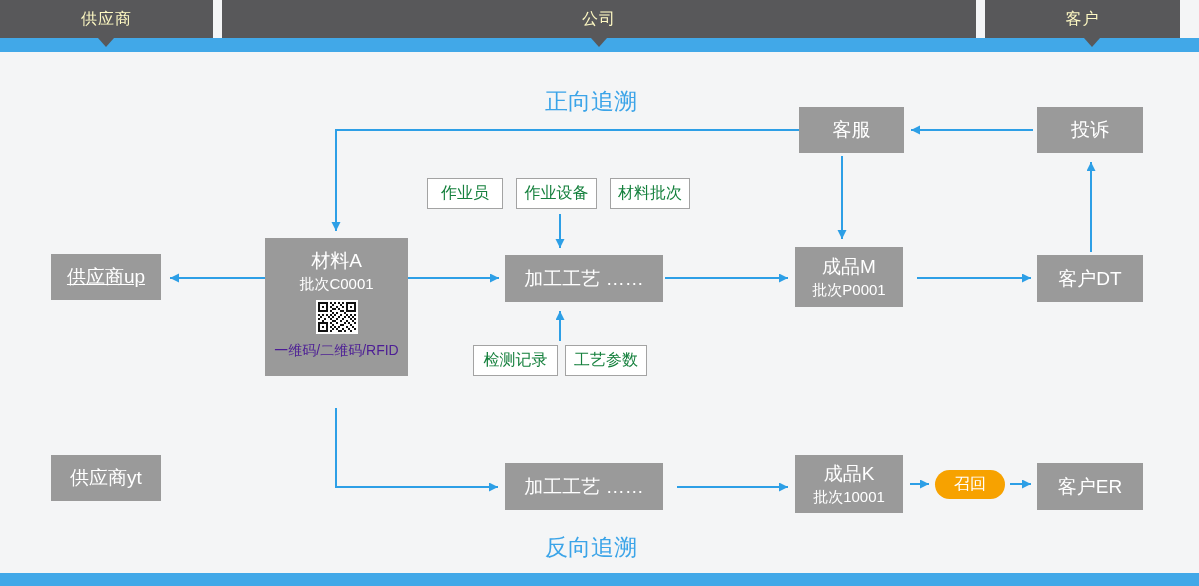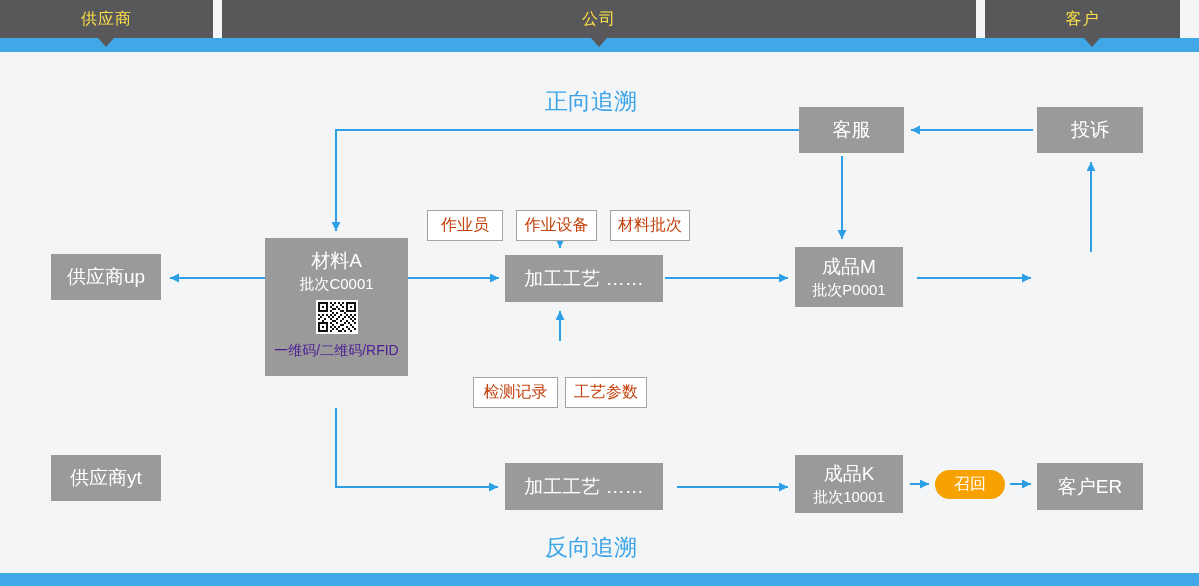--- a/index.html
+++ b/index.html
@@ -1,19 +1,19 @@
 <!DOCTYPE html>
 <html><head>
 <meta charset="utf-8">
 <style>
   html,body{margin:0;padding:0;background:#e9eaec;}
   .stage{position:relative;width:1199px;height:586px;background:#f4f5f6;overflow:hidden;
          font-family:"Liberation Sans","DejaVu Sans",sans-serif;}
   
-  .lane{position:absolute;top:0;height:38px;background:#58585a;color:#fde047;
+  .lane{position:absolute;top:0;height:38px;background:#58585a;color:#fef9c3;
         display:flex;align-items:center;justify-content:center;font-size:16px;letter-spacing:1px;}
   .lane-1{left:0;width:213px;}
   .lane-2{left:222px;width:754px;}
   .lane-3{left:985px;width:195px;}
   .accent{position:absolute;left:0;width:1199px;background:#41a8e8;}
   .accent-top{top:38px;height:14px;}
   .accent-bottom{top:573px;height:13px;}
   .tri{position:absolute;top:38px;width:0;height:0;
        border-left:8px solid transparent;border-right:8px solid transparent;
        border-top:9px solid #58585a;}
@@ -21,22 +21,22 @@
   .flow-title{position:absolute;width:220px;text-align:center;color:#3ba4e8;font-size:23px;}
   
   .node{position:absolute;background:#9a9a9a;color:#fff;display:flex;flex-direction:column;
         align-items:center;justify-content:center;font-size:19px;line-height:1.35;text-align:center;}
   .node .t1{font-size:19px;}
   .node .t2{font-size:15px;}
   .material{justify-content:flex-start;padding-top:10px;box-sizing:border-box;}
   .material .cap{font-size:14px;color:#4c1d95;margin-top:7px;}
   .qr{margin-top:6px;display:block;}
   
-  .tag{position:absolute;background:#ffffff;border:1px solid #a3a3a3;color:#c2410c;
-       font-size:16px;display:flex;align-items:center;justify-content:center;box-sizing:border-box;margin-top:32px;}
+  .tag{position:absolute;background:#ffffff;border:1px solid #a3a3a3;color:#15803d;
+       font-size:16px;display:flex;align-items:center;justify-content:center;box-sizing:border-box;}
   
   .pill{position:absolute;background:#f7a200;color:#fff;font-size:16px;border-radius:15px;
         display:flex;align-items:center;justify-content:center;}
   svg.arrows{position:absolute;left:0;top:0;pointer-events:none;}
 </style>
 </head>
 <body>
 
 <div class="stage">
 
@@ -91,21 +91,21 @@
   <div class="tag" style="left:427px;top:178px;width:76px;height:31px;">
     <span>作业员</span>
   </div>
   <div class="tag" style="left:516px;top:178px;width:81px;height:31px;">
     <span>作业设备</span>
   </div>
   <div class="tag" style="left:610px;top:178px;width:80px;height:31px;">
     <span>材料批次</span>
   </div>
 
-  <div class="node" style="left:51px;top:254px;width:110px;height:46px;">
+  <div class="node" style="left:51px;top:254px;width:110px;height:46px;text-decoration:underline;">
     <span>供应商up</span>
   </div>
 
   <div class="node material" style="left:265px;top:238px;width:143px;height:138px;">
     <span class="t1">材料A</span>
     <span class="t2">批次C0001</span>
     <svg class="qr" width="42" height="34" viewBox="0 0 21 17" shape-rendering="crispEdges">
       <rect width="21" height="17" fill="#ffffff"></rect>
       <g fill="#111111">
         <path d="M1,1h5v5h-5z"></path>
@@ -125,20 +125,23 @@
 
   <div class="node" style="left:505px;top:255px;width:158px;height:47px;">
     <span>加工工艺 ……</span>
   </div>
 
   <div class="node" style="left:795px;top:247px;width:108px;height:60px;align-items:center;">
     <span class="t1">成品M</span>
     <span class="t2">批次P0001</span>
   </div>
 
+  <div class="node" style="left:1037px;top:255px;width:106px;height:47px;">
+    <span>客户DT</span>
+  </div>
 
   <div class="tag" style="left:473px;top:345px;width:85px;height:31px;">
     <span>检测记录</span>
   </div>
   <div class="tag" style="left:565px;top:345px;width:82px;height:31px;">
     <span>工艺参数</span>
   </div>
 
   <div class="node" style="left:51px;top:455px;width:110px;height:46px;">
     <span>供应商yt</span>

